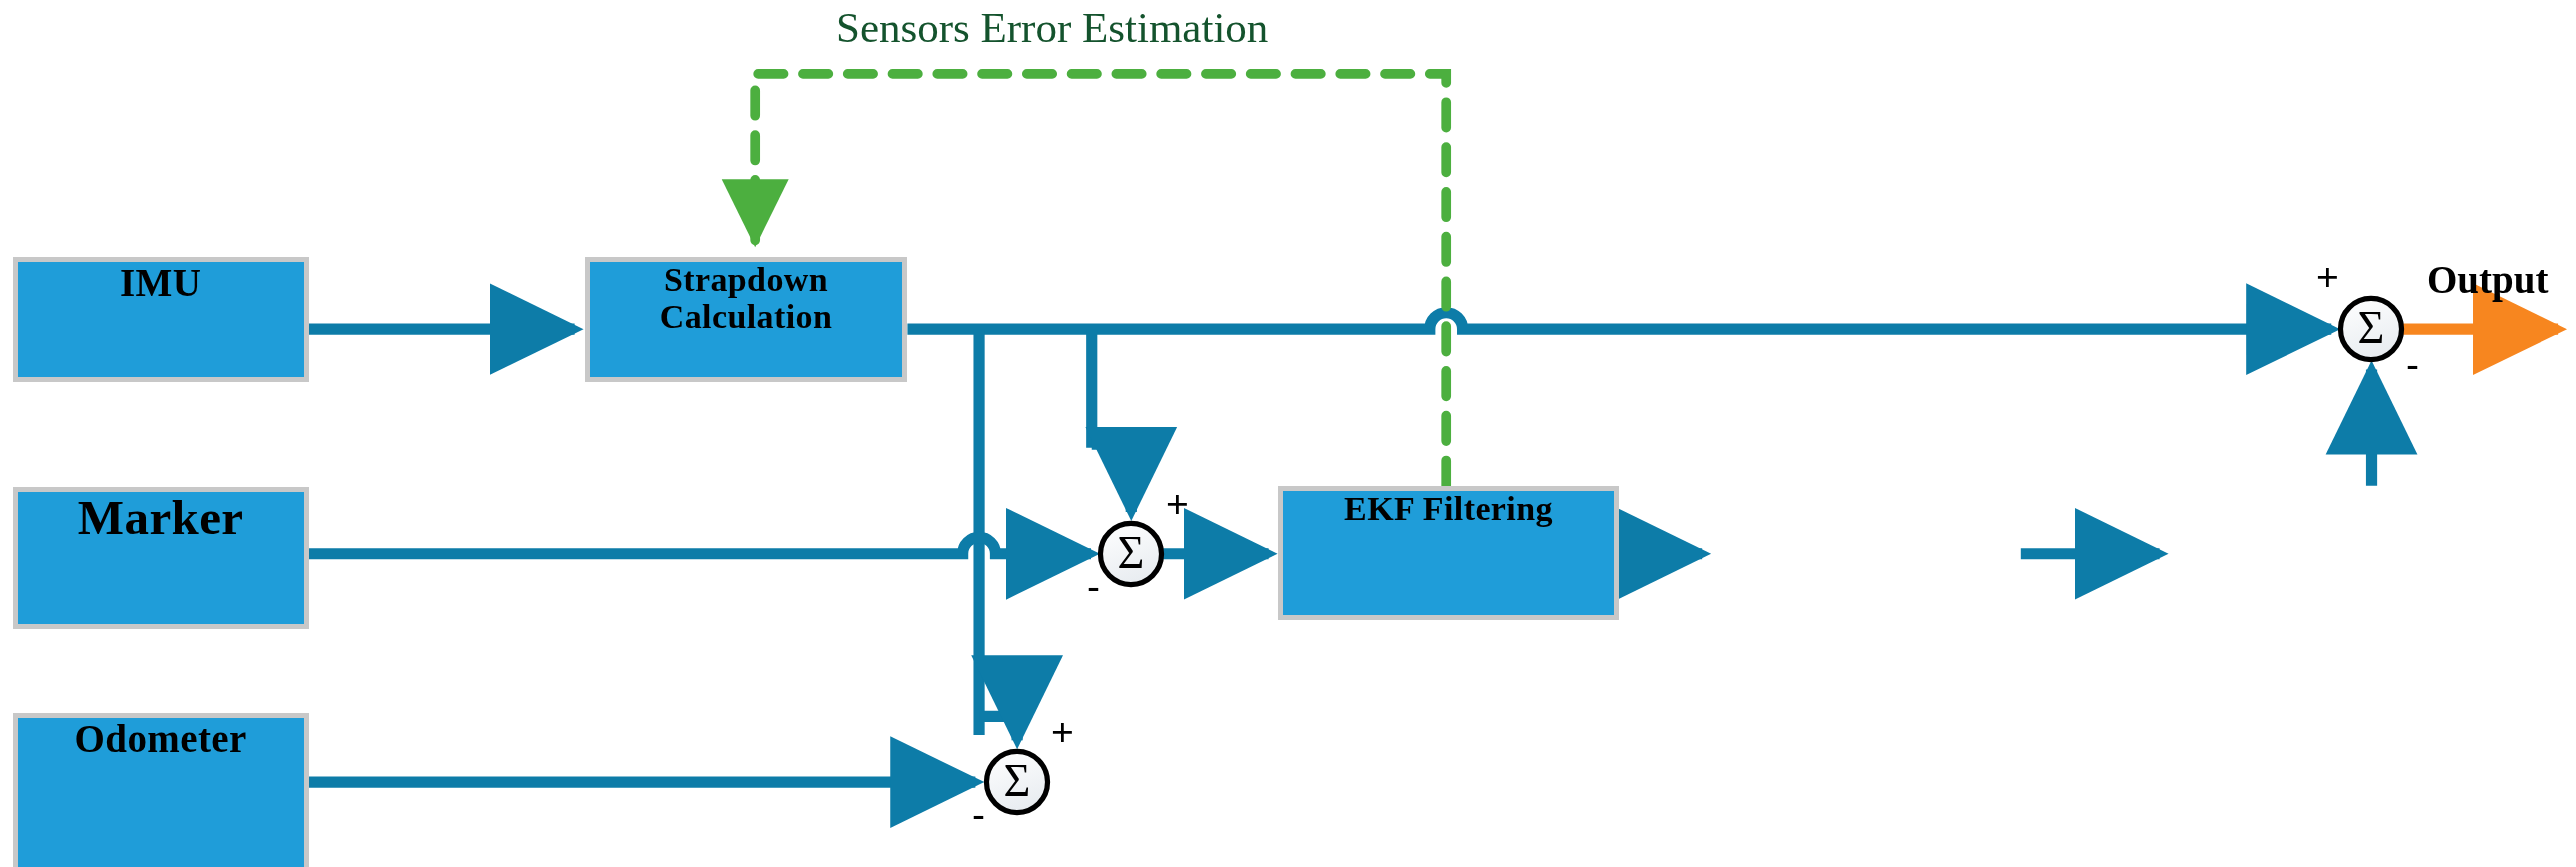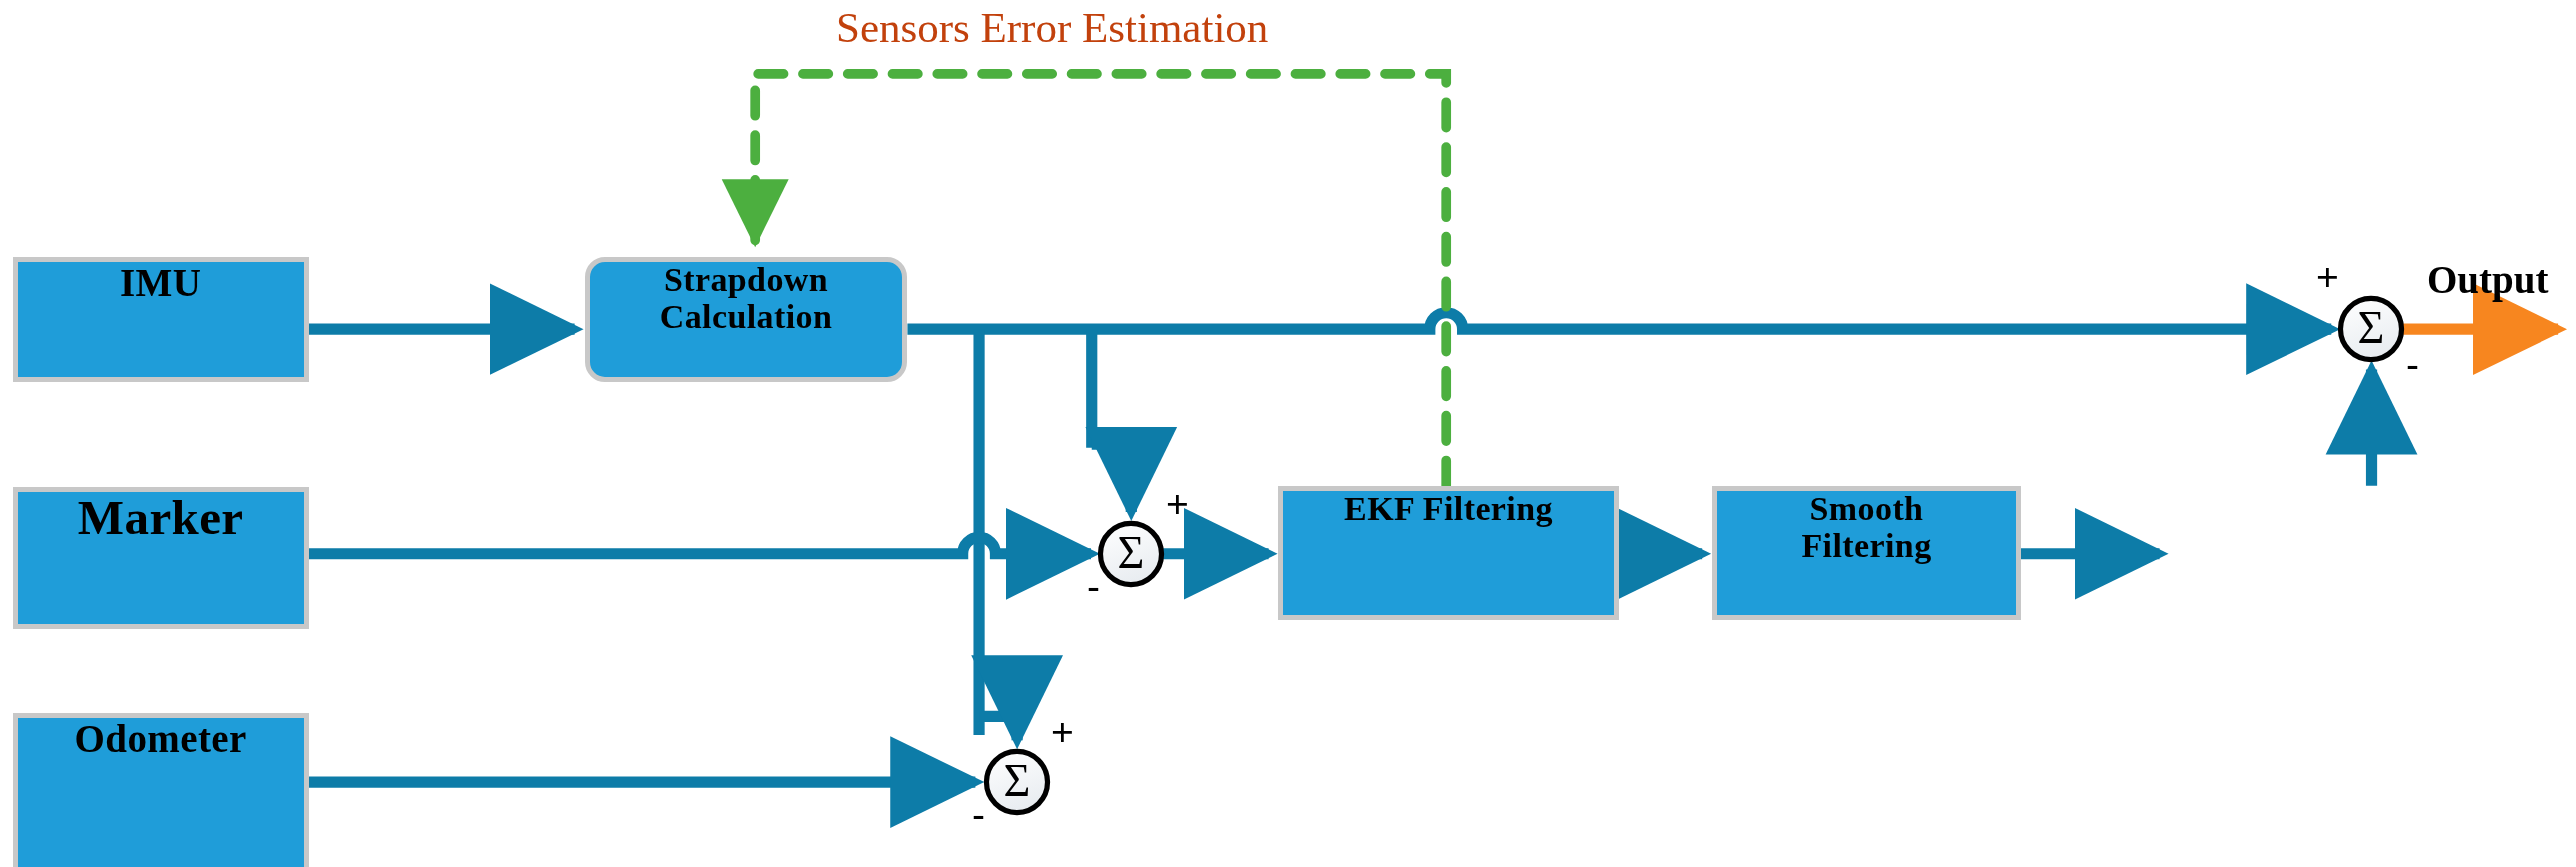--- a/index.html
+++ b/index.html
@@ -36,21 +36,21 @@
     line-height: 1.08;
     letter-spacing: 0.4px;
   }
   .node-label {
     display: block;
     width: 100%;
     white-space: pre-line;
   }
   .diagram-title {
     position: absolute;
-    color: #c2410c;
+    color: #14532d;
     font-weight: normal;
     white-space: nowrap;
   }
   .output-label {
     position: absolute;
     color: #000000;
     font-weight: bold;
     white-space: nowrap;
   }
   .sum-sign {
@@ -113,41 +113,37 @@
 
     <line x1="3219" y1="441" x2="3428" y2="441" stroke="#f7861f" stroke-width="15" marker-end="url(#arrow-orange)"></line>
 
     <path d="M1938,651 L1938,99 L1012,99 L1012,322" fill="none" stroke="#4caf3f" stroke-width="13" stroke-dasharray="34,26" stroke-linecap="round" marker-end="url(#arrow-green)"></path>
   </svg>
 
   <div class="node-box" style="left:12.7px; top:257px; width:296px; height:125px; font-size:39px;">
     <span class="node-label">IMU</span>
   </div>
 
-  <div class="node-box" style="left:585px; top:257px; width:322px; height:125px; font-size:34px;border-radius:20px;">
+  <div class="node-box" style="left:585px; top:257px; width:322px; height:125px; font-size:34px;">
     <span class="node-label">Strapdown
 Calculation</span>
   </div>
 
   <div class="node-box" style="left:12.7px; top:487px; width:296px; height:142px; font-size:49px;">
     <span class="node-label">Marker</span>
   </div>
 
   <div class="node-box" style="left:12.7px; top:713px; width:296px; height:192px; font-size:39px;">
     <span class="node-label">Odometer</span>
   </div>
 
   <div class="node-box" style="left:1278px; top:486px; width:341px; height:134px; font-size:34px;">
     <span class="node-label">EKF Filtering</span>
   </div>
 
-  <div class="node-box" style="left:1712px; top:486px; width:309px; height:134px; font-size:34px;">
-    <span class="node-label">Smooth
-Filtering</span>
-  </div>
 
 
   <svg class="sum-junction" style="left:1096px; top:519px;" width="70" height="70" viewBox="0 0 94 94">
     <circle cx="47" cy="47" r="41" fill="url(#sum-fill)" stroke="#000000" stroke-width="7"></circle>
     <text x="47" y="66" text-anchor="middle" font-size="62" font-family="'Liberation Serif', serif" fill="#000000">Σ</text>
   </svg>
   <div class="sum-sign" style="left:1166px; top:484px; font-size:39px;">+</div>
   <div class="sum-sign" style="left:1087px; top:567px; font-size:39px;">-</div>
 
   <svg class="sum-junction" style="left:982px; top:747px;" width="70" height="70" viewBox="0 0 94 94">

